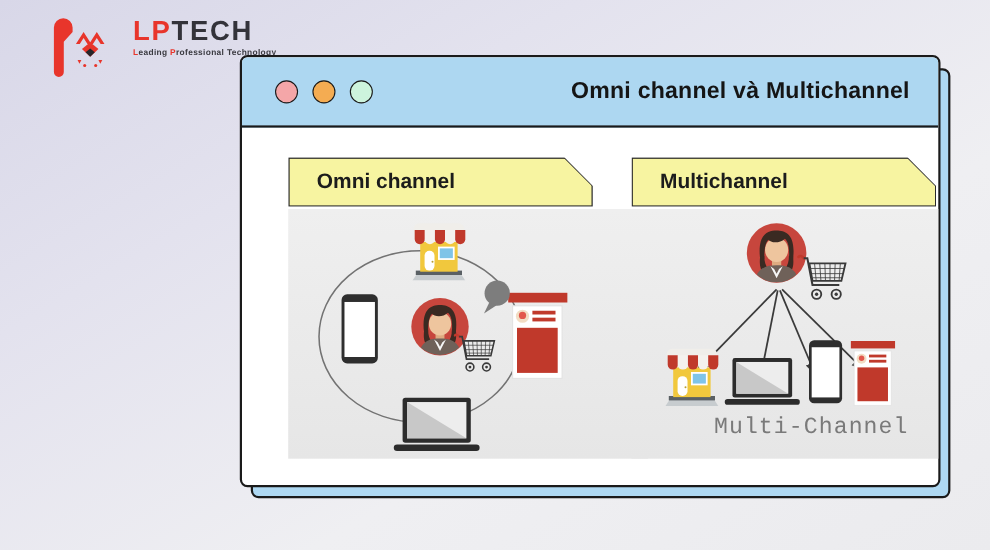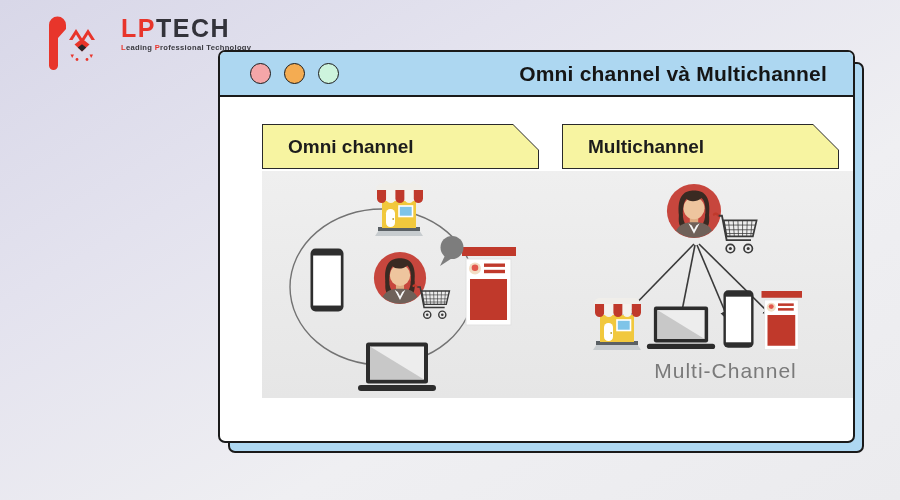--- a/index.html
+++ b/index.html
@@ -25,33 +25,33 @@
     background:#aed8f2;border:2px solid #1a1a1a;border-radius:7px;box-sizing:border-box;
   }
 
   
   .window{
     position:absolute;left:218px;top:50px;width:637px;height:393px;
     background:#ffffff;border:2px solid #1a1a1a;border-radius:7px;
     box-sizing:border-box;overflow:hidden;
   }
   .titlebar{
-    height:45px;background:#add7f1;border-bottom:2px solid #1a1a1a;
+    height:64px;background:#add7f1;border-bottom:2px solid #1a1a1a;
     display:flex;align-items:center;box-sizing:border-box;padding:0 26px 0 30px;
   }
   .dot{width:21px;height:21px;border-radius:50%;border:1.7px solid #1a1a1a;box-sizing:border-box;margin-right:13px;}
   .dot.d1{background:#f4a6a8;}
   .dot.d2{background:#f4ac52;}
   .dot.d3{background:#cdf4dd;}
   .win-title{margin-left:auto;font-size:21px;font-weight:700;color:#151515;letter-spacing:.2px;}
 
   .content{position:relative;width:100%;height:341px;}
   .col{position:absolute;top:27px;width:277px;padding-left:12px;}
   .col.left{left:30px;}
-  .col.right{left:330px;}
+  .col.right{left:342px;}
 
   
   .tab{
     position:relative;height:45px;margin-bottom:2px;
     background:#2a2a2a;
     clip-path:polygon(0 0,calc(100% - 26px) 0,100% 26px,100% 100%,0 100%);
   }
   .tab::after{
     content:"";position:absolute;inset:1px;background:#f7f4a1;
     clip-path:polygon(0 0,calc(100% - 25px) 0,100% 25px,100% 100%,0 100%);
@@ -59,20 +59,21 @@
   .tab span{
     position:relative;z-index:1;display:block;line-height:45px;padding-left:26px;
     font-size:19px;font-weight:700;color:#1c1c1c;
   }
 
   
   .panel{
     position:relative;width:327px;height:227px;
     background:linear-gradient(#efefef,#e6e6e6);
     overflow:hidden;
+    font-family:Liberation Mono, monospace;
   }
   .abs{position:absolute;}
   .caption{
     position:absolute;left:0;right:0;top:188px;text-align:center;
     font-size:21px;color:#7a7a7a;letter-spacing:1px;font-weight:500;
   }
 </style>
 </head>
 <body>
 

